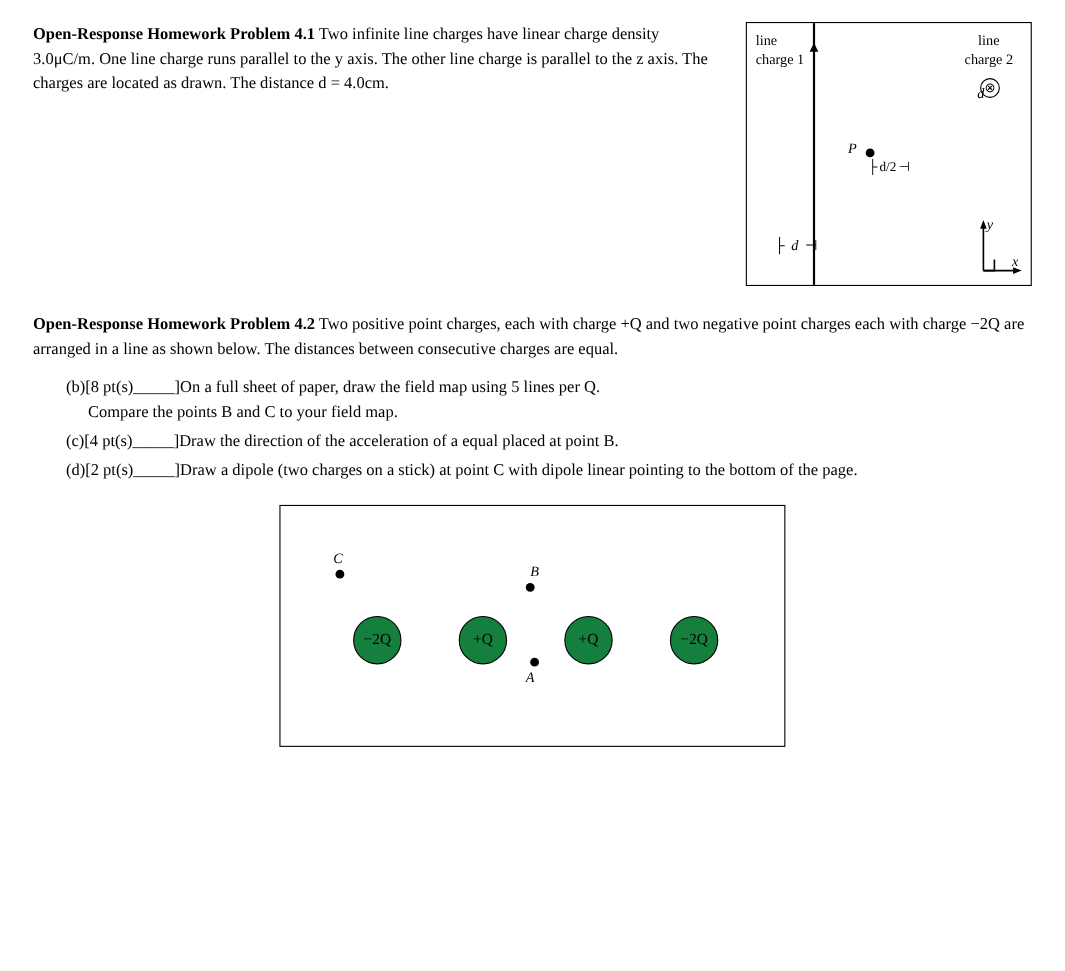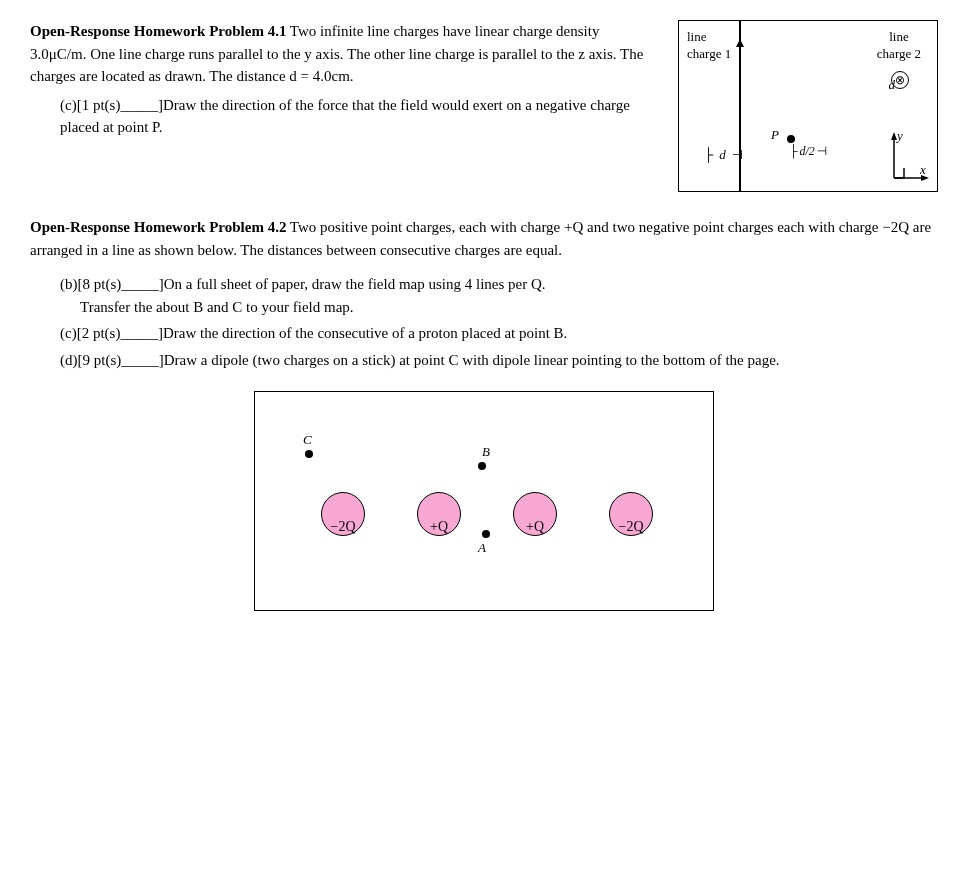--- a/index.html
+++ b/index.html
@@ -35,21 +35,21 @@
 
     .sub-item {
       margin-bottom: 4px;
       line-height: 1.5;
     }
 
     .diagram-box {
       border: 1.5px solid #000;
       width: 260px;
       min-width: 260px;
-      height: 172px;
+      height: 240px;
       position: relative;
       flex-shrink: 0;
       margin-top: 0;
     }
 
     
     .diag41 {
       position: relative;
     }
 
@@ -113,39 +113,36 @@
       height: 220px;
       position: relative;
     }
 
     .charge-circle {
       width: 44px;
       height: 44px;
       border: 1.5px solid #000;
       border-radius: 50%;
       display: flex;
-      align-items: flex-end;
+      align-items: center;
       justify-content: center;
       position: absolute;
       font-size: 14px;
-      background: #f9a8d4;
+      background: #15803d;
     }
     .bold { font-weight: bold; }
   </style>
 </head>
 <body>
 
 <div class="problem-section">
   <div class="problem-header">
     <div class="problem-text">
       <span class="bold">Open-Response Homework Problem 4.1</span><span> Two infinite line charges have linear charge density 3.0μC/m. One line charge runs parallel to the y axis. The other line charge is parallel to the z axis. The charges are located as drawn. The distance d = 4.0cm.</span>
       <div class="sub-items">
-        <div class="sub-item">
-          <span>(c)[1 pt(s)_____]</span><span>Draw the direction of the force that the field would exert on a negative charge placed at point P.</span>
-        </div>
       </div>
     </div>
 
     <div class="diagram-box diag41">
 
       <div class="label-line1">line<br>charge 1</div>
 
       <div class="label-line2" style="top:8px; right:16px; font-size:13px; text-align:center;">
         line<br>charge 2
       </div>
@@ -160,21 +157,21 @@
 
       <div style="position:absolute; right:42px; top:56px; font-size:13px; font-style:italic;">d</div>
 
       <div style="position:absolute; left:108px; top:108px;">
         <span style="font-size:13px; font-style:italic; position:absolute; left:-16px; top:-2px;">P</span>
         <div style="width:8px;height:8px;background:#000;border-radius:50%;position:absolute;left:0;top:6px;"></div>
       </div>
 
       <div style="position:absolute; left:110px; top:123px; display:flex; align-items:center; font-size:12px;">
         <span style="margin-right:2px;">├</span>
-        <span style="font-style:italic;">d/2</span>
+        <span style="">d/2</span>
         <span style="margin-left:2px;">⊣</span>
       </div>
 
       <div style="position:absolute; bottom:28px; left:25px; display:flex; align-items:center; font-size:13px;">
         <span>├</span>
         <span style="margin:0 6px; font-style:italic;">d</span>
         <span>⊣</span>
       </div>
 
       <svg style="position:absolute; bottom:8px; right:8px;" width="55" height="55">
@@ -193,28 +190,28 @@
   </div>
 </div>
 
 <div class="problem-section">
   <div class="problem42-text">
     <span class="bold">Open-Response Homework Problem 4.2</span><span> Two positive point charges, each with charge +Q and two negative point charges each with charge −2Q are arranged in a line as shown below. The distances between consecutive charges are equal.</span>
   </div>
 
   <div class="sub-items">
     <div class="sub-item">
-      <span>(b)[8 pt(s)_____]</span><span>On a full sheet of paper, draw the field map using 4 lines per Q.</span><br>
-      <span style="margin-left:20px;">Transfer the about B and C to your field map.</span>
+      <span>(b)[8 pt(s)_____]</span><span>On a full sheet of paper, draw the field map using 5 lines per Q.</span><br>
+      <span style="margin-left:20px;">Compare the points B and C to your field map.</span>
     </div>
     <div class="sub-item">
-      <span>(c)[2 pt(s)_____]</span><span>Draw the direction of the consecutive of a proton placed at point B.</span>
+      <span>(c)[4 pt(s)_____]</span><span>Draw the direction of the acceleration of a equal placed at point B.</span>
     </div>
     <div class="sub-item">
-      <span>(d)[9 pt(s)_____]</span><span>Draw a dipole (two charges on a stick) at point C with dipole linear pointing to the bottom of the page.</span>
+      <span>(d)[2 pt(s)_____]</span><span>Draw a dipole (two charges on a stick) at point C with dipole linear pointing to the bottom of the page.</span>
     </div>
   </div>
 
   <div class="diagram42-container">
     <div class="diagram42-box">
 
       <div style="position:absolute; left:50px; top:58px;">
         <span style="font-size:13px; font-style:italic; position:absolute; left:-2px; top:-18px;">C</span>
         <div style="width:8px;height:8px;background:#000;border-radius:50%;"></div>
       </div>

